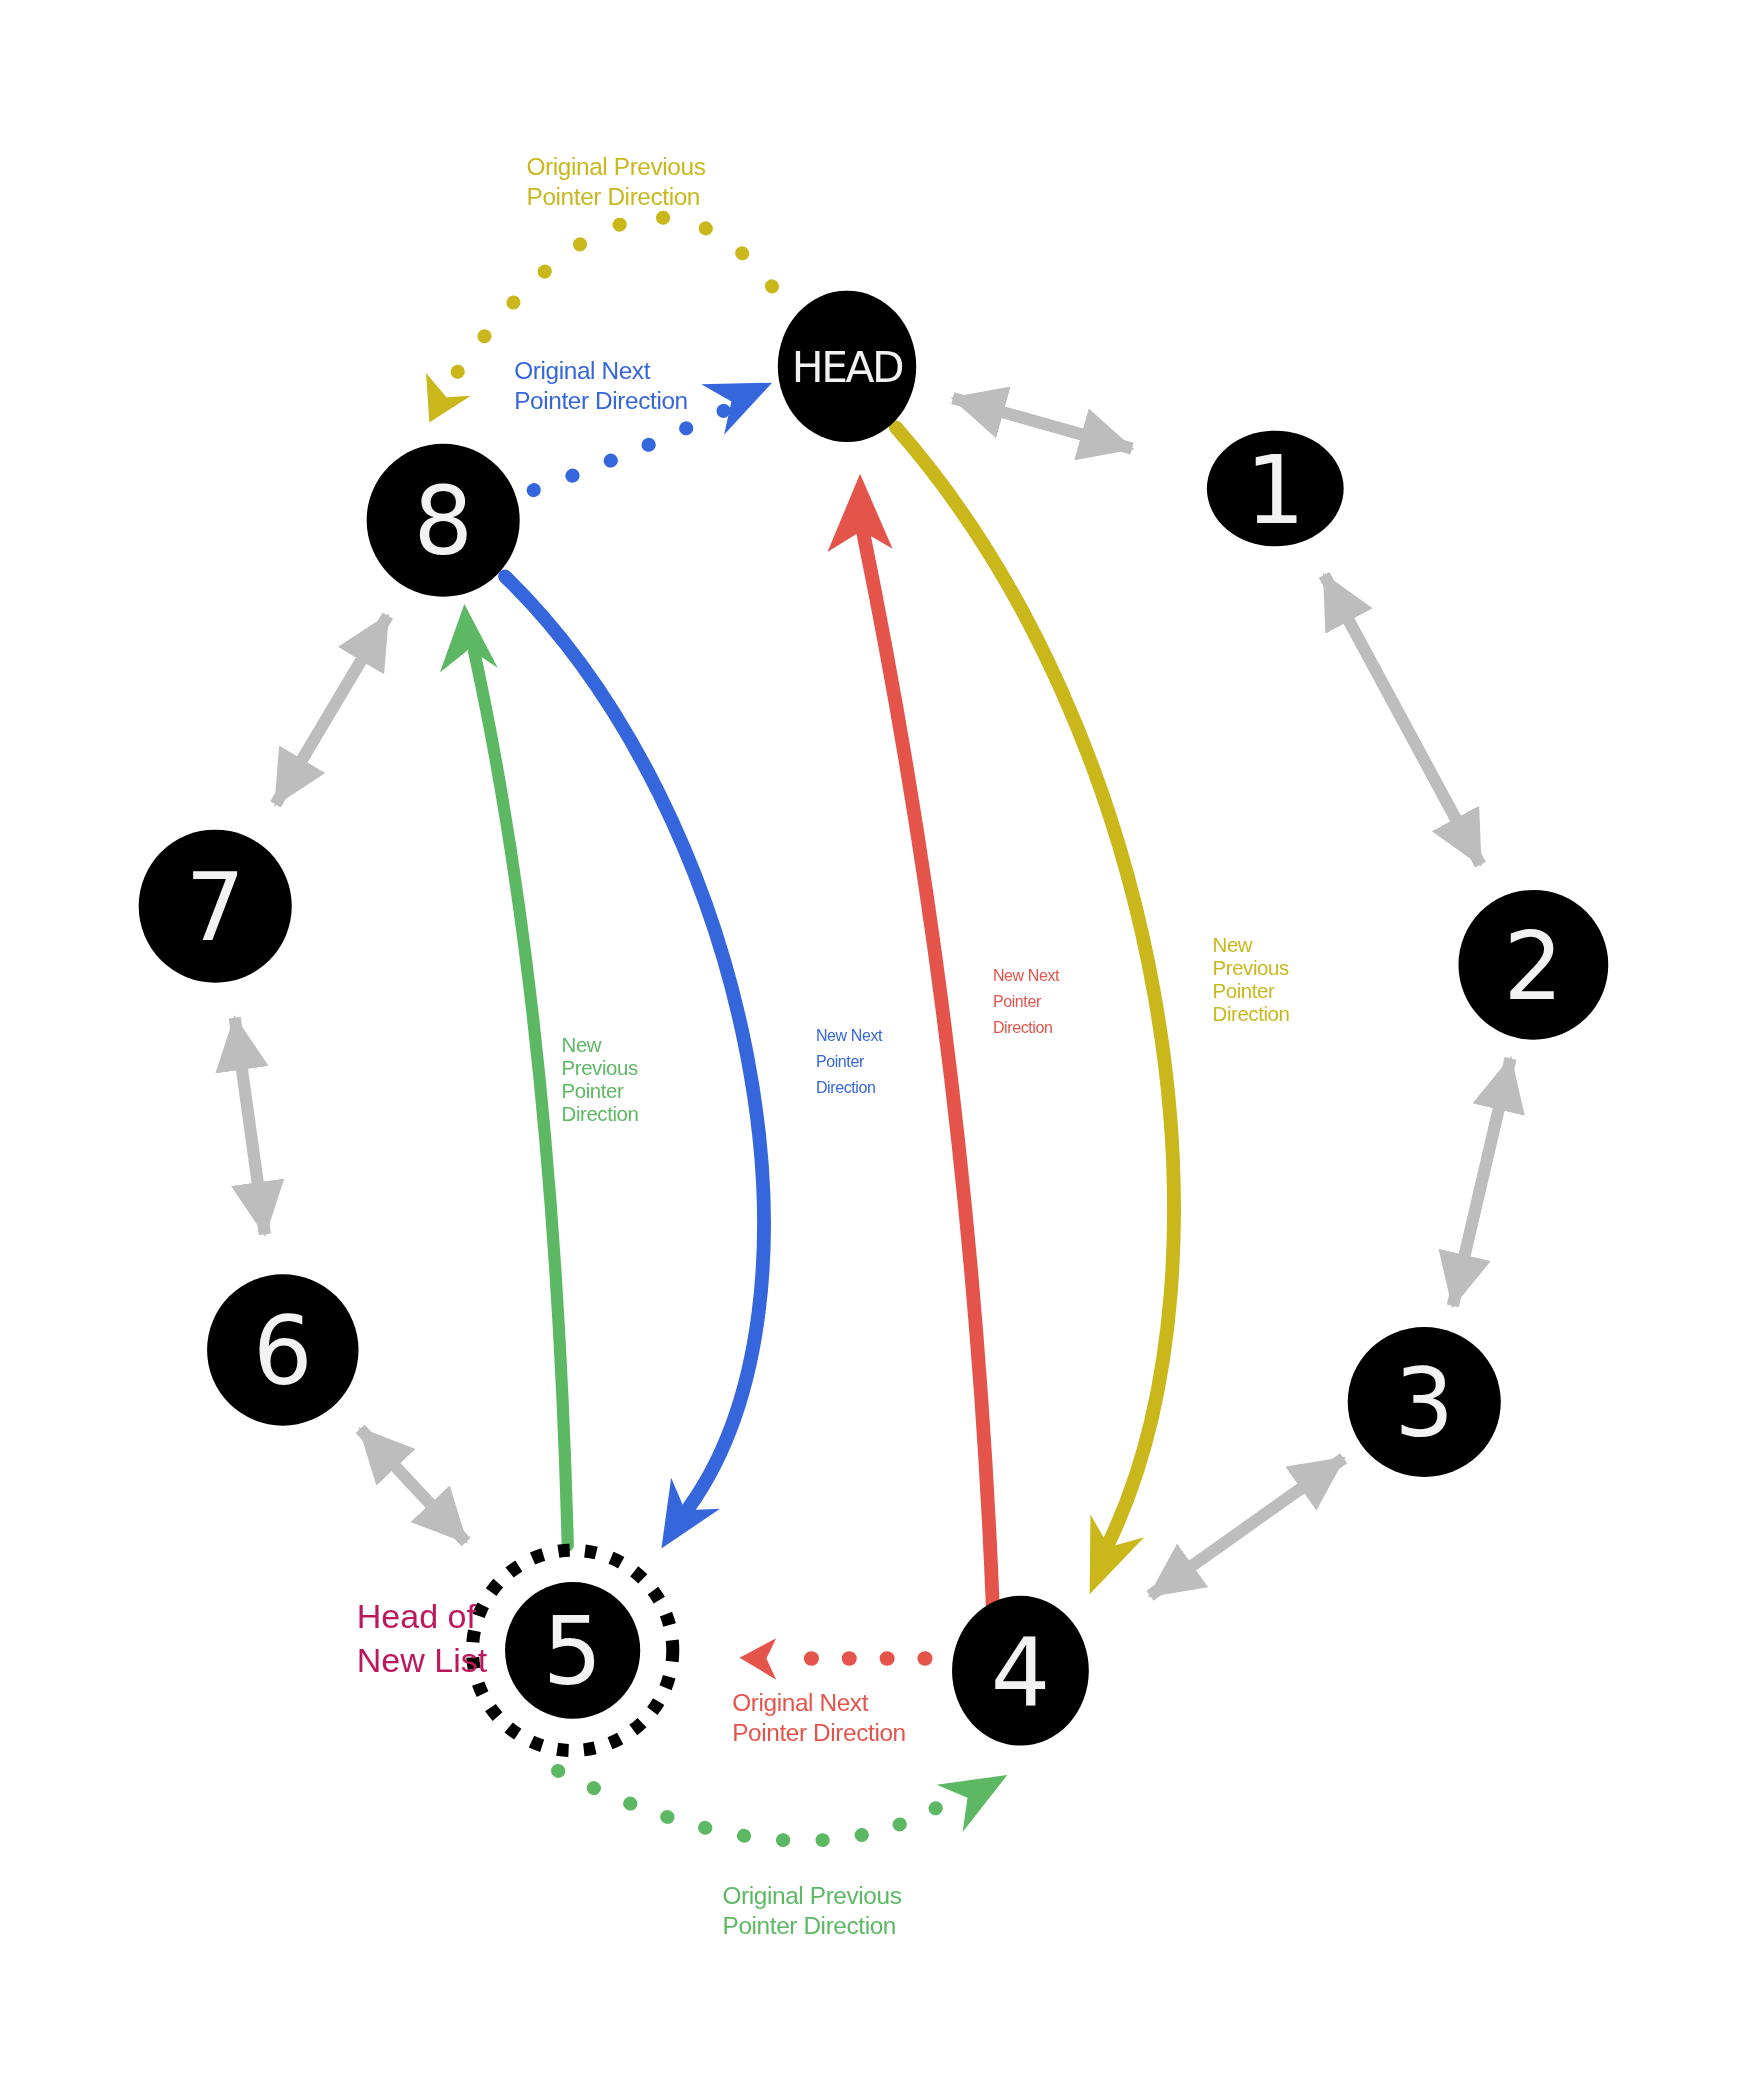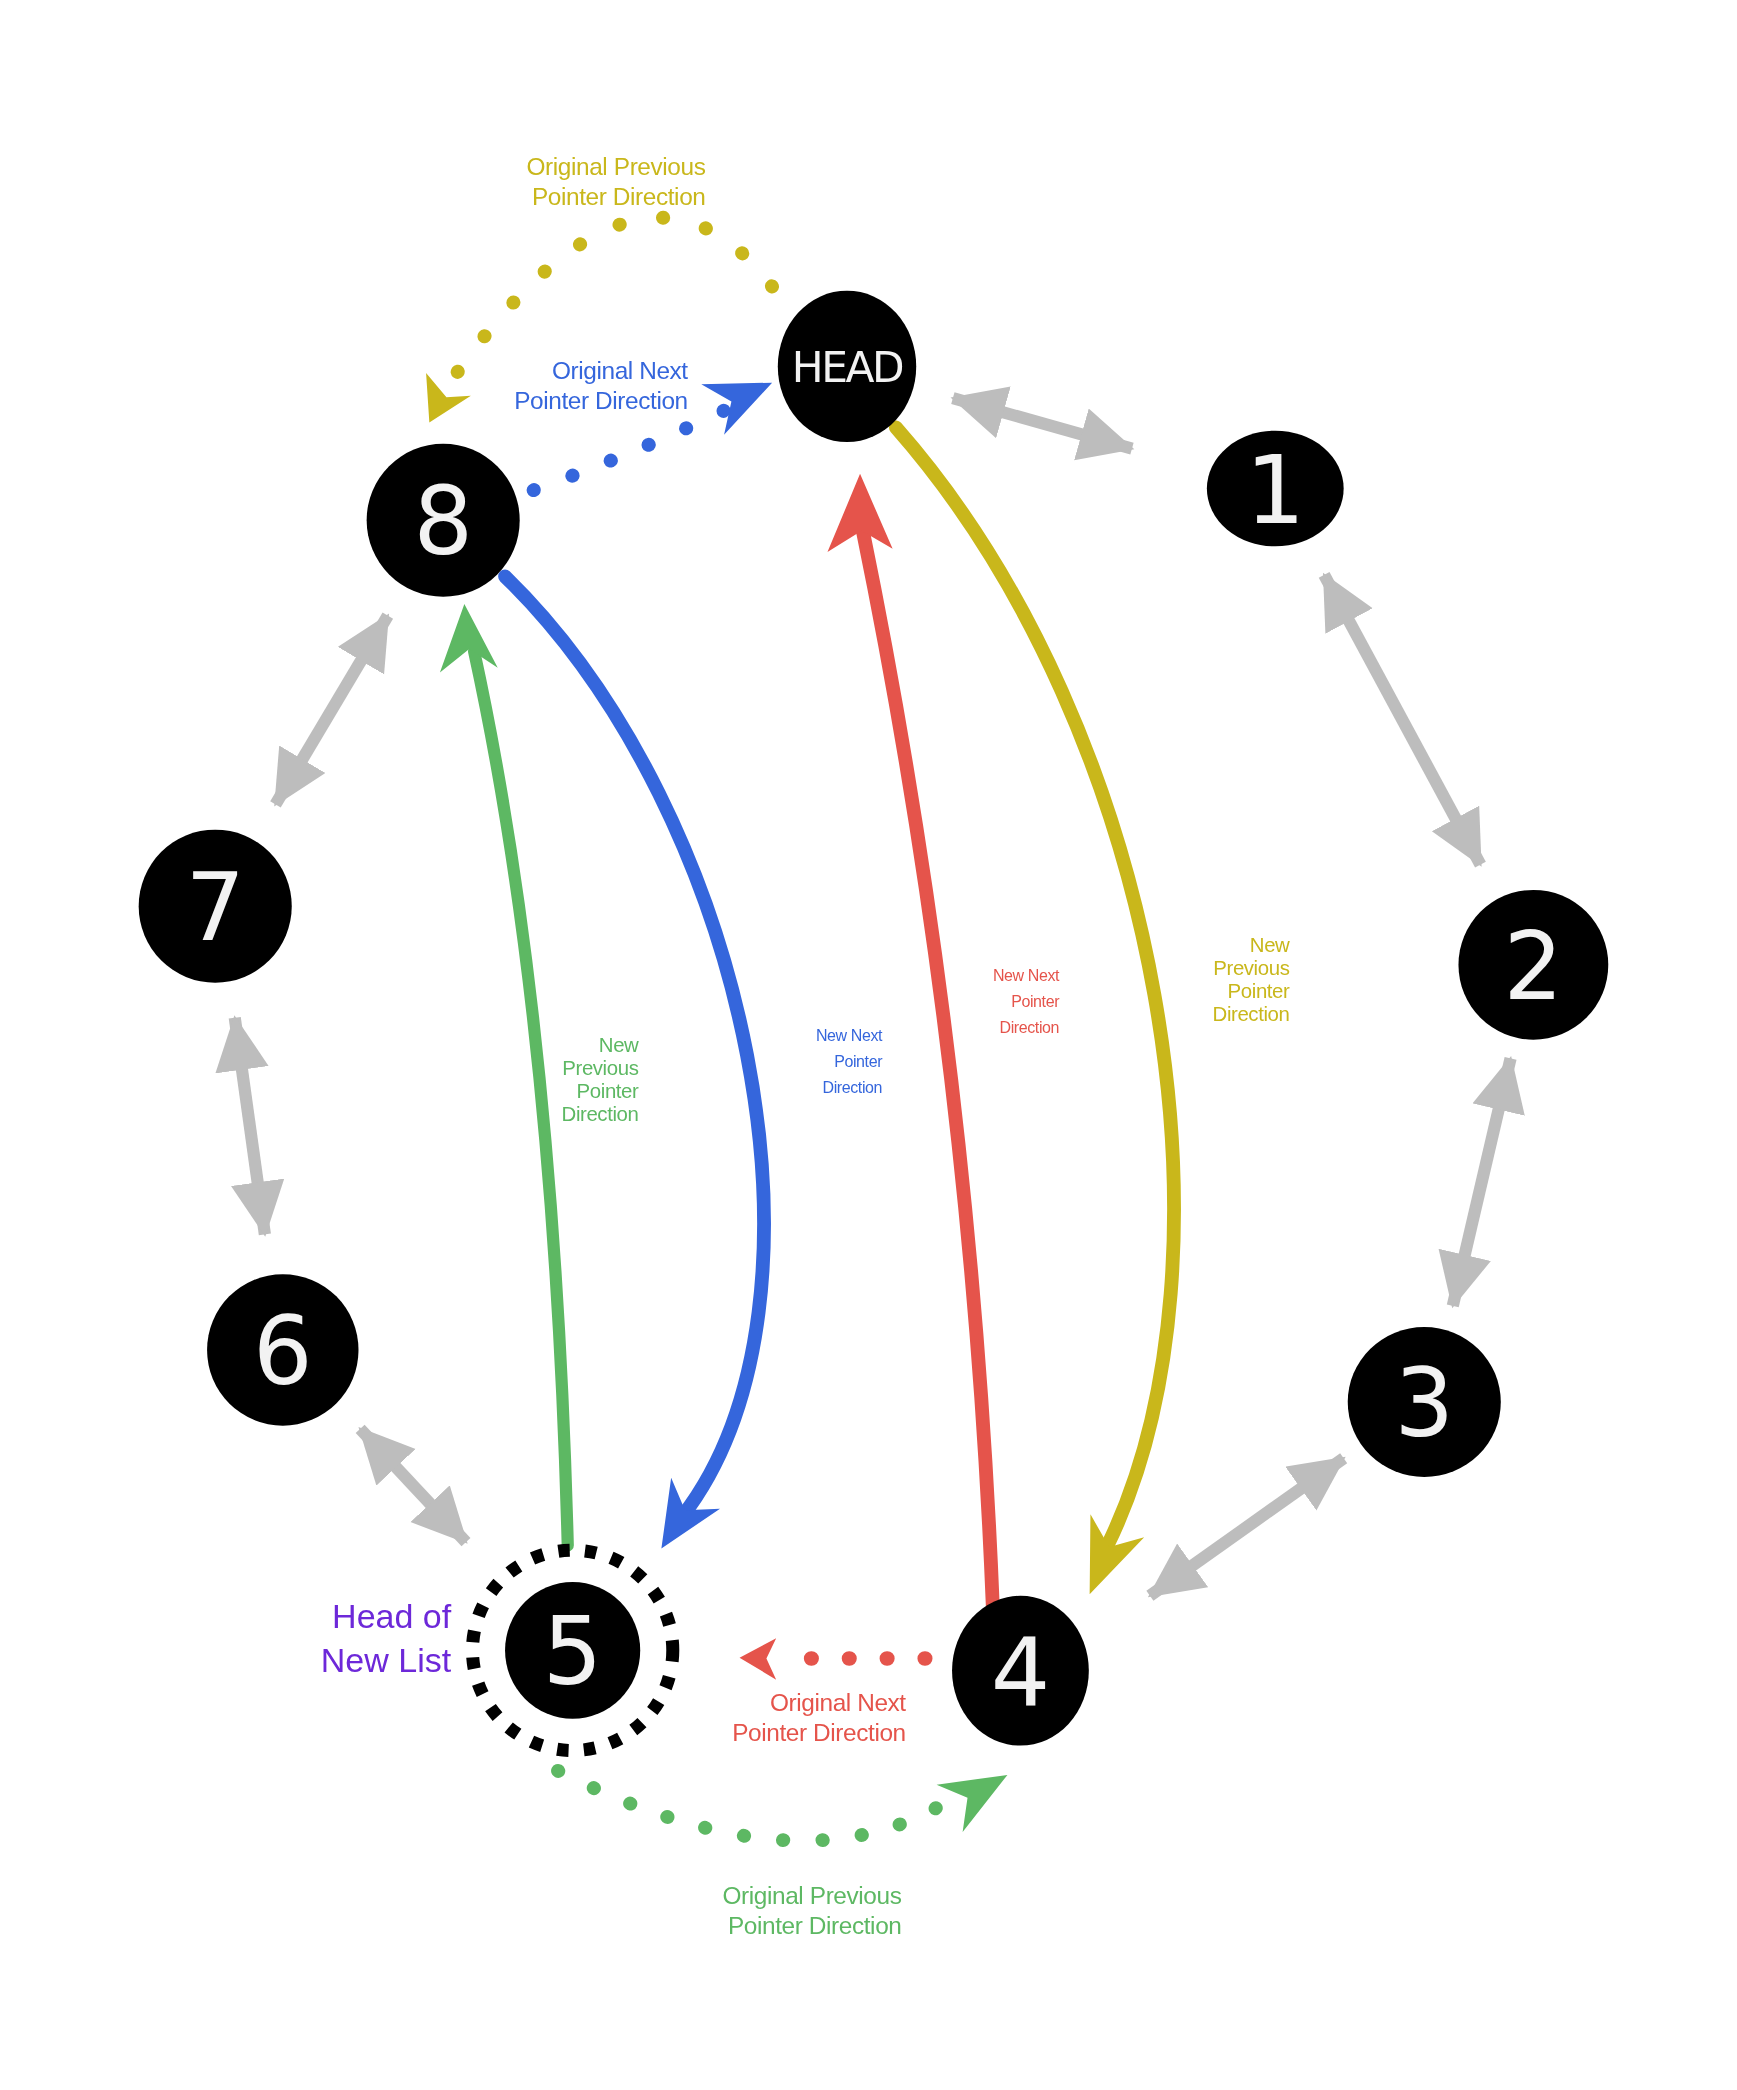--- a/index.html
+++ b/index.html
@@ -20,30 +20,30 @@
 
   
   .dotted{fill:none;stroke-linecap:round;}
   .solid{fill:none;stroke-linecap:round;}
   .yellow-stroke{stroke:#c9b71b;}  .yellow-fill{fill:#c9b71b;}
   .blue-stroke{stroke:#3566dc;}    .blue-fill{fill:#3566dc;}
   .green-stroke{stroke:#5db863;}   .green-fill{fill:#5db863;}
   .red-stroke{stroke:#e5544b;}     .red-fill{fill:#e5544b;}
 
   
-  .lbl{position:absolute;transform:translate(-50%,-50%);text-align:right;
+  .lbl{position:absolute;transform:translate(-50%,-50%);text-align:left;
        white-space:pre-line;letter-spacing:-0.4px;}
   .lbl-2line{font-size:24.4px;line-height:30px;}
   .lbl-3line{font-size:16px;line-height:26px;}
   .lbl-4line{font-size:20.4px;line-height:23px;margin-top:17px;}
   .c-yellow{color:#c9b71b;}
   .c-blue{color:#3566dc;}
   .c-green{color:#5db863;}
   .c-red{color:#e5544b;}
-  .lbl-annotation{font-size:34px;line-height:44px;color:#6d28d9;letter-spacing:0;}
+  .lbl-annotation{font-size:34px;line-height:44px;color:#be185d;letter-spacing:0;margin-left:36px;}
 </style>
 </head>
 <body>
 
 <div class="canvas">
 
   <svg viewBox="0 0 2134 2567">
     <defs>
       <marker id="gh" markerWidth="5" markerHeight="4.6" refX="4.3" refY="2.2" orient="auto-start-reverse" markerUnits="strokeWidth">
         <path d="M0,0 L4.5,2.2 L0,4.4 Z" class="gray-head"></path>

